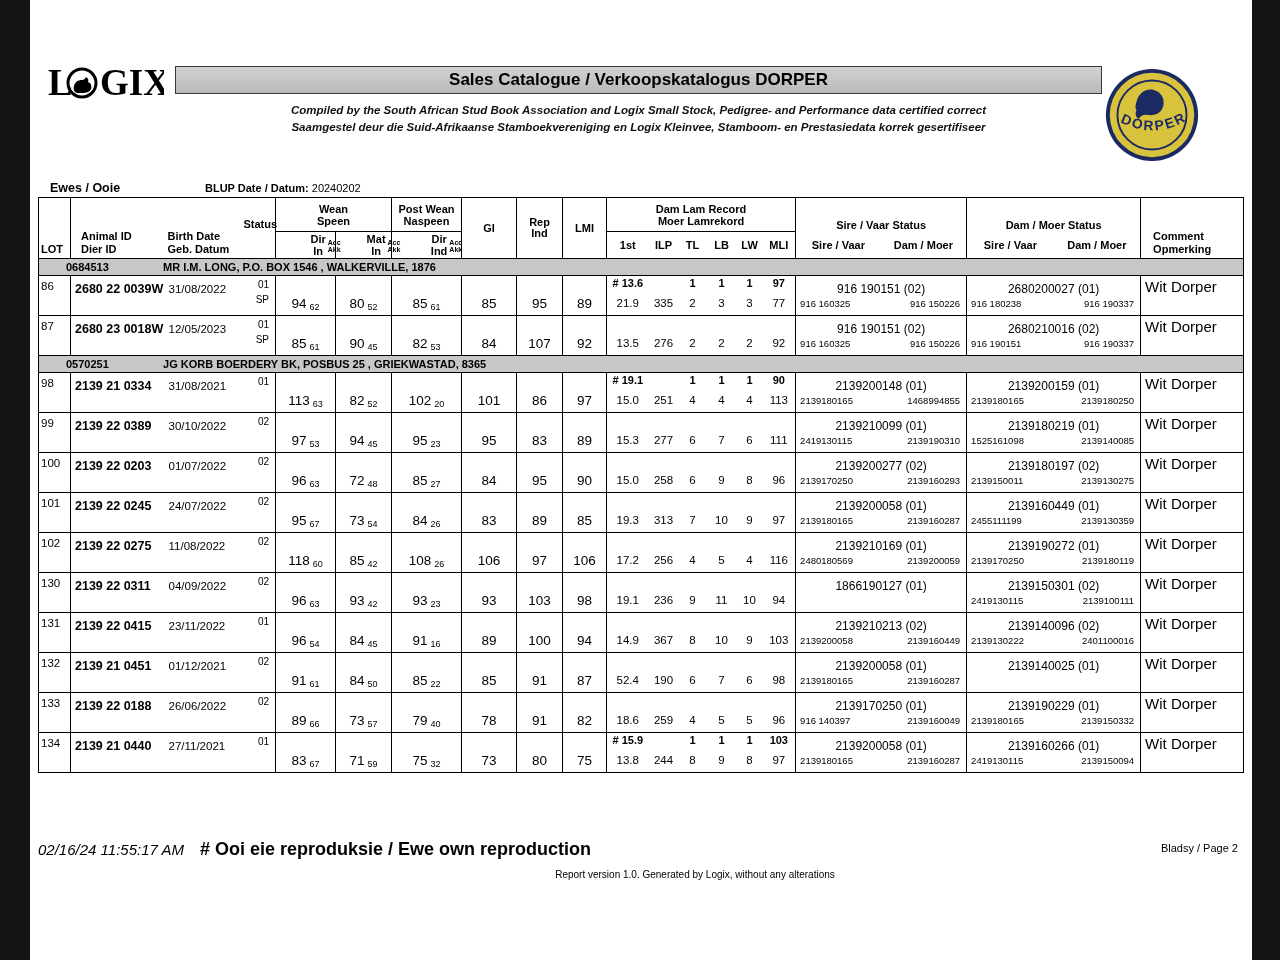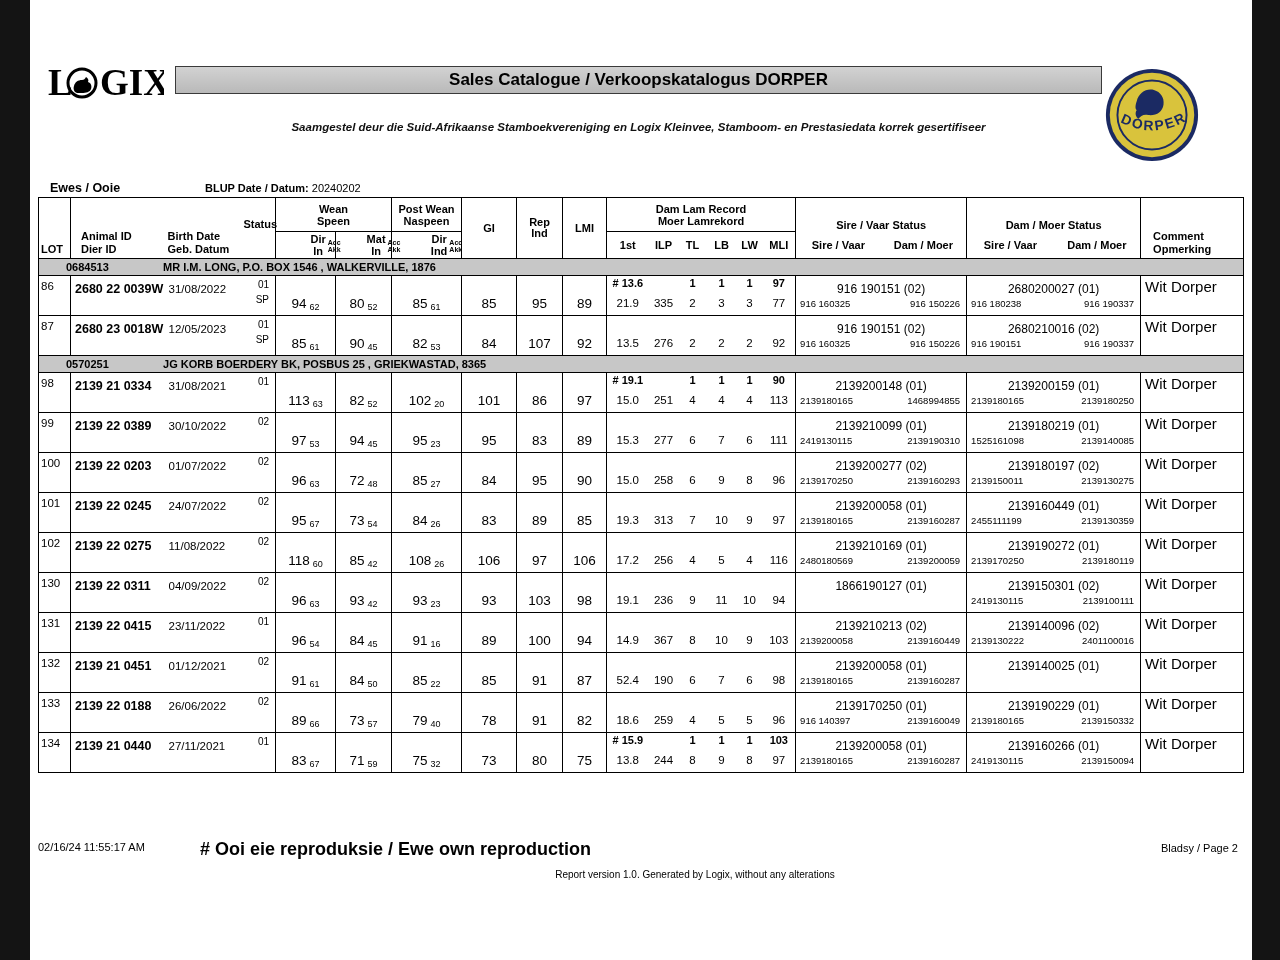--- a/index.html
+++ b/index.html
@@ -86,21 +86,21 @@
   .dfill { height:39px; display:flex; flex-direction:column; }
   .dtop { height:15px; font-weight:bold; font-size:11px; text-align:center; padding-top:2px; line-height:11px; }
   .dbot { margin-top:auto; font-size:11.5px; text-align:center; padding-bottom:6px; line-height:11px; }
 
   .c-ped { font-size:12px; }
   .pmain { text-align:center; padding-top:7px; font-size:12px; line-height:13px; }
   .psub { display:flex; justify-content:space-between; padding:2px 6px 0 4px; font-size:9.5px; line-height:11px; }
   .c-comment { font-size:15px; padding:2px 0 0 4px; }
 
   
-  .footer-ts { position:absolute; left:38px; top:841px; font-size:11px; }
+  .footer-ts { position:absolute; left:38px; top:841px; font-size:15px;font-style:italic; }
   .footer-legend { position:absolute; left:200px; top:839px; width:1070px; text-align:left; font-weight:bold; font-size:18px; }
   .footer-page { position:absolute; right:42px; top:842px; font-size:11px; }
   .footer-v1 { position:absolute; left:110px; top:869px; width:1170px; text-align:center; font-size:10px; }
   .footer-v2 { position:absolute; left:110px; top:882px; width:1170px; text-align:center; font-size:10px; }
 </style>
 </head>
 <body>
 
 <div class="edge left"></div>
 <div class="edge right"></div>
@@ -110,20 +110,21 @@
   <div class="logo">
     <svg width="118" height="40" viewBox="0 0 118 40">
       <text x="2" y="33" font-family="Liberation Serif, serif" font-size="37" font-weight="bold">L</text>
       <circle cx="36" cy="21" r="14" fill="none" stroke="#000" stroke-width="3"></circle>
       <path d="M28 24 c1-4 4-6 8-6 c2 0 3-1 4-3 c2 1 3 3 2 5 c3 1 4 4 3 7 c-1 3-5 4-9 4 l-5 0 c-3-1-4-4-3-7 z" fill="#000"></path>
       <text x="54" y="33" font-family="Liberation Serif, serif" font-size="37" font-weight="bold">GIX</text>
     </svg>
   </div>
 
   <div class="title-bar">Sales Catalogue / Verkoopskatalogus DORPER</div>
+  <div class="subtitle s1">Compiled by the South African Stud Book Association and Logix Small Stock, Pedigree- and Performance data certified correct</div>
   <div class="subtitle s2">Saamgestel deur die Suid-Afrikaanse Stamboekvereniging en Logix Kleinvee, Stamboom- en Prestasiedata korrek gesertifiseer</div>
 
   <div class="badge">
     <svg width="96" height="96" viewBox="0 0 100 100">
       <circle cx="50" cy="50" r="48" class="badge-navy"></circle>
       <circle cx="50" cy="50" r="44" class="badge-gold"></circle>
       <circle cx="50" cy="50" r="36" class="badge-navy-stroke" stroke-width="2"></circle>
       <path d="M34 36 c2-9 10-14 18-12 c7 2 11 8 10 15 c-1 8-8 12-16 11 c-5-1-8 1-10 4 c-3-2-4-6-2-9 c-2-2-1-6 0-9 z" class="badge-navy"></path>
       <path id="dorperArc" d="M14,56 Q50,76 86,56" fill="none"></path>
       <text font-size="14.5" font-weight="bold" class="badge-navy" letter-spacing="2">

